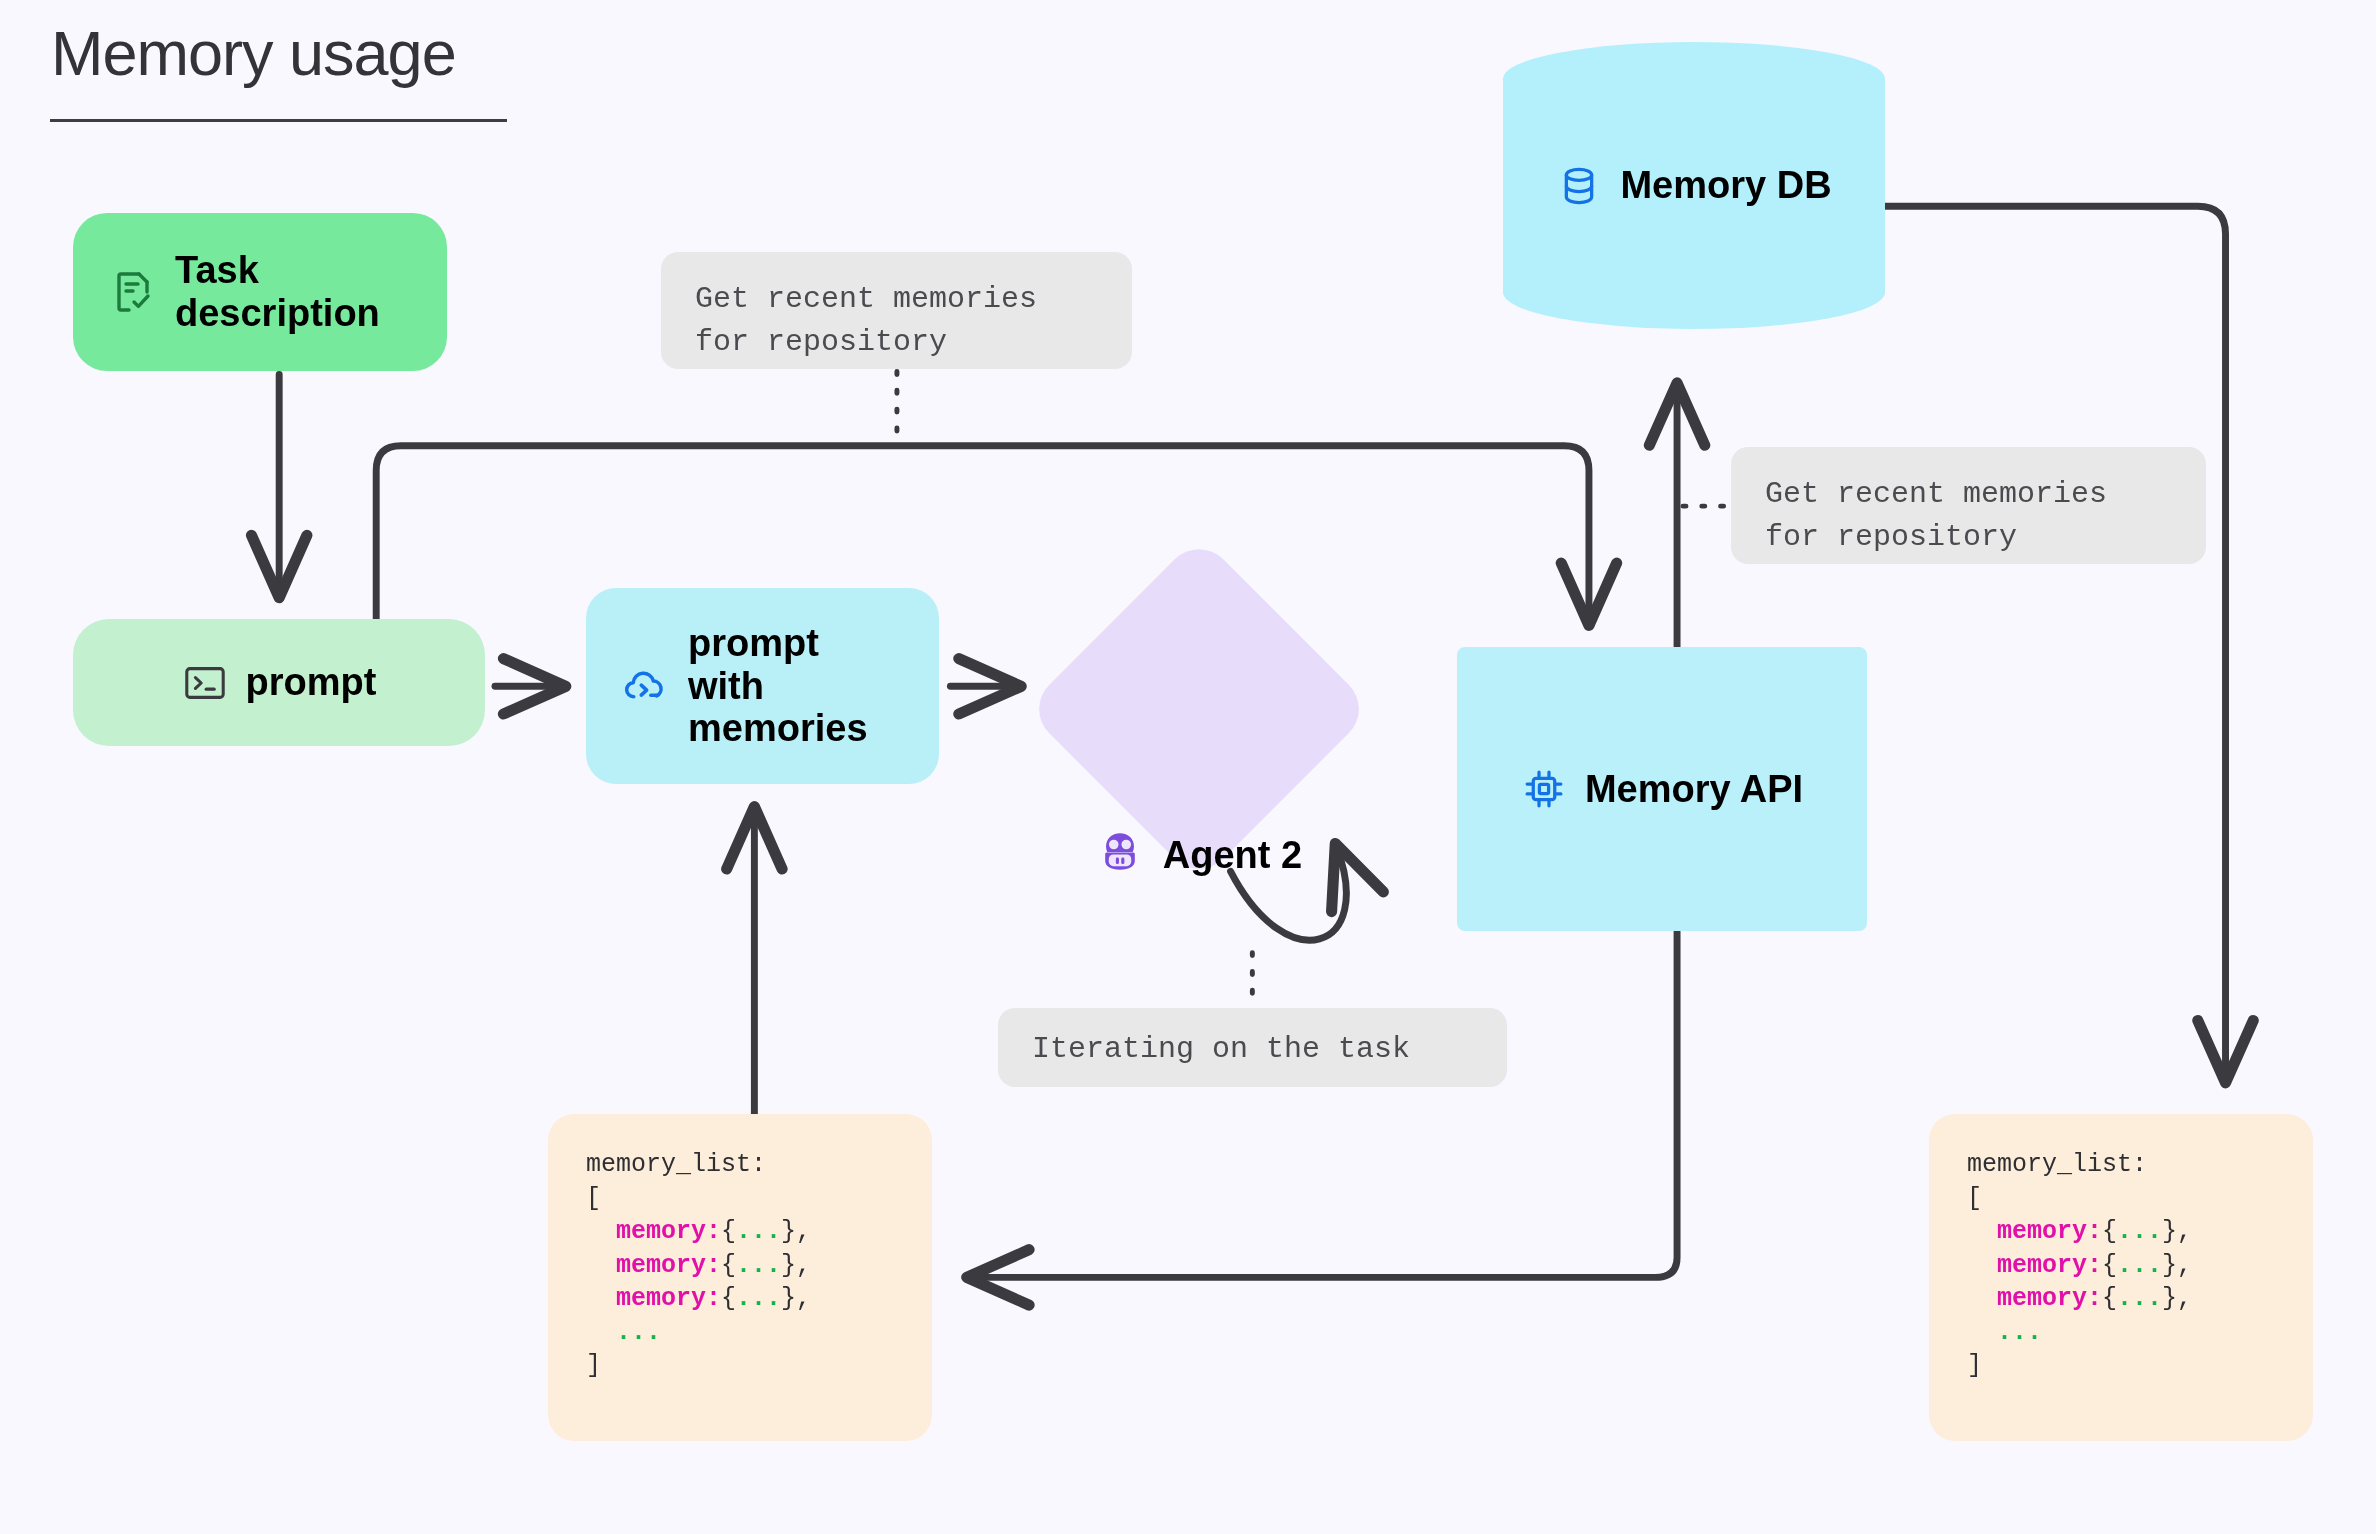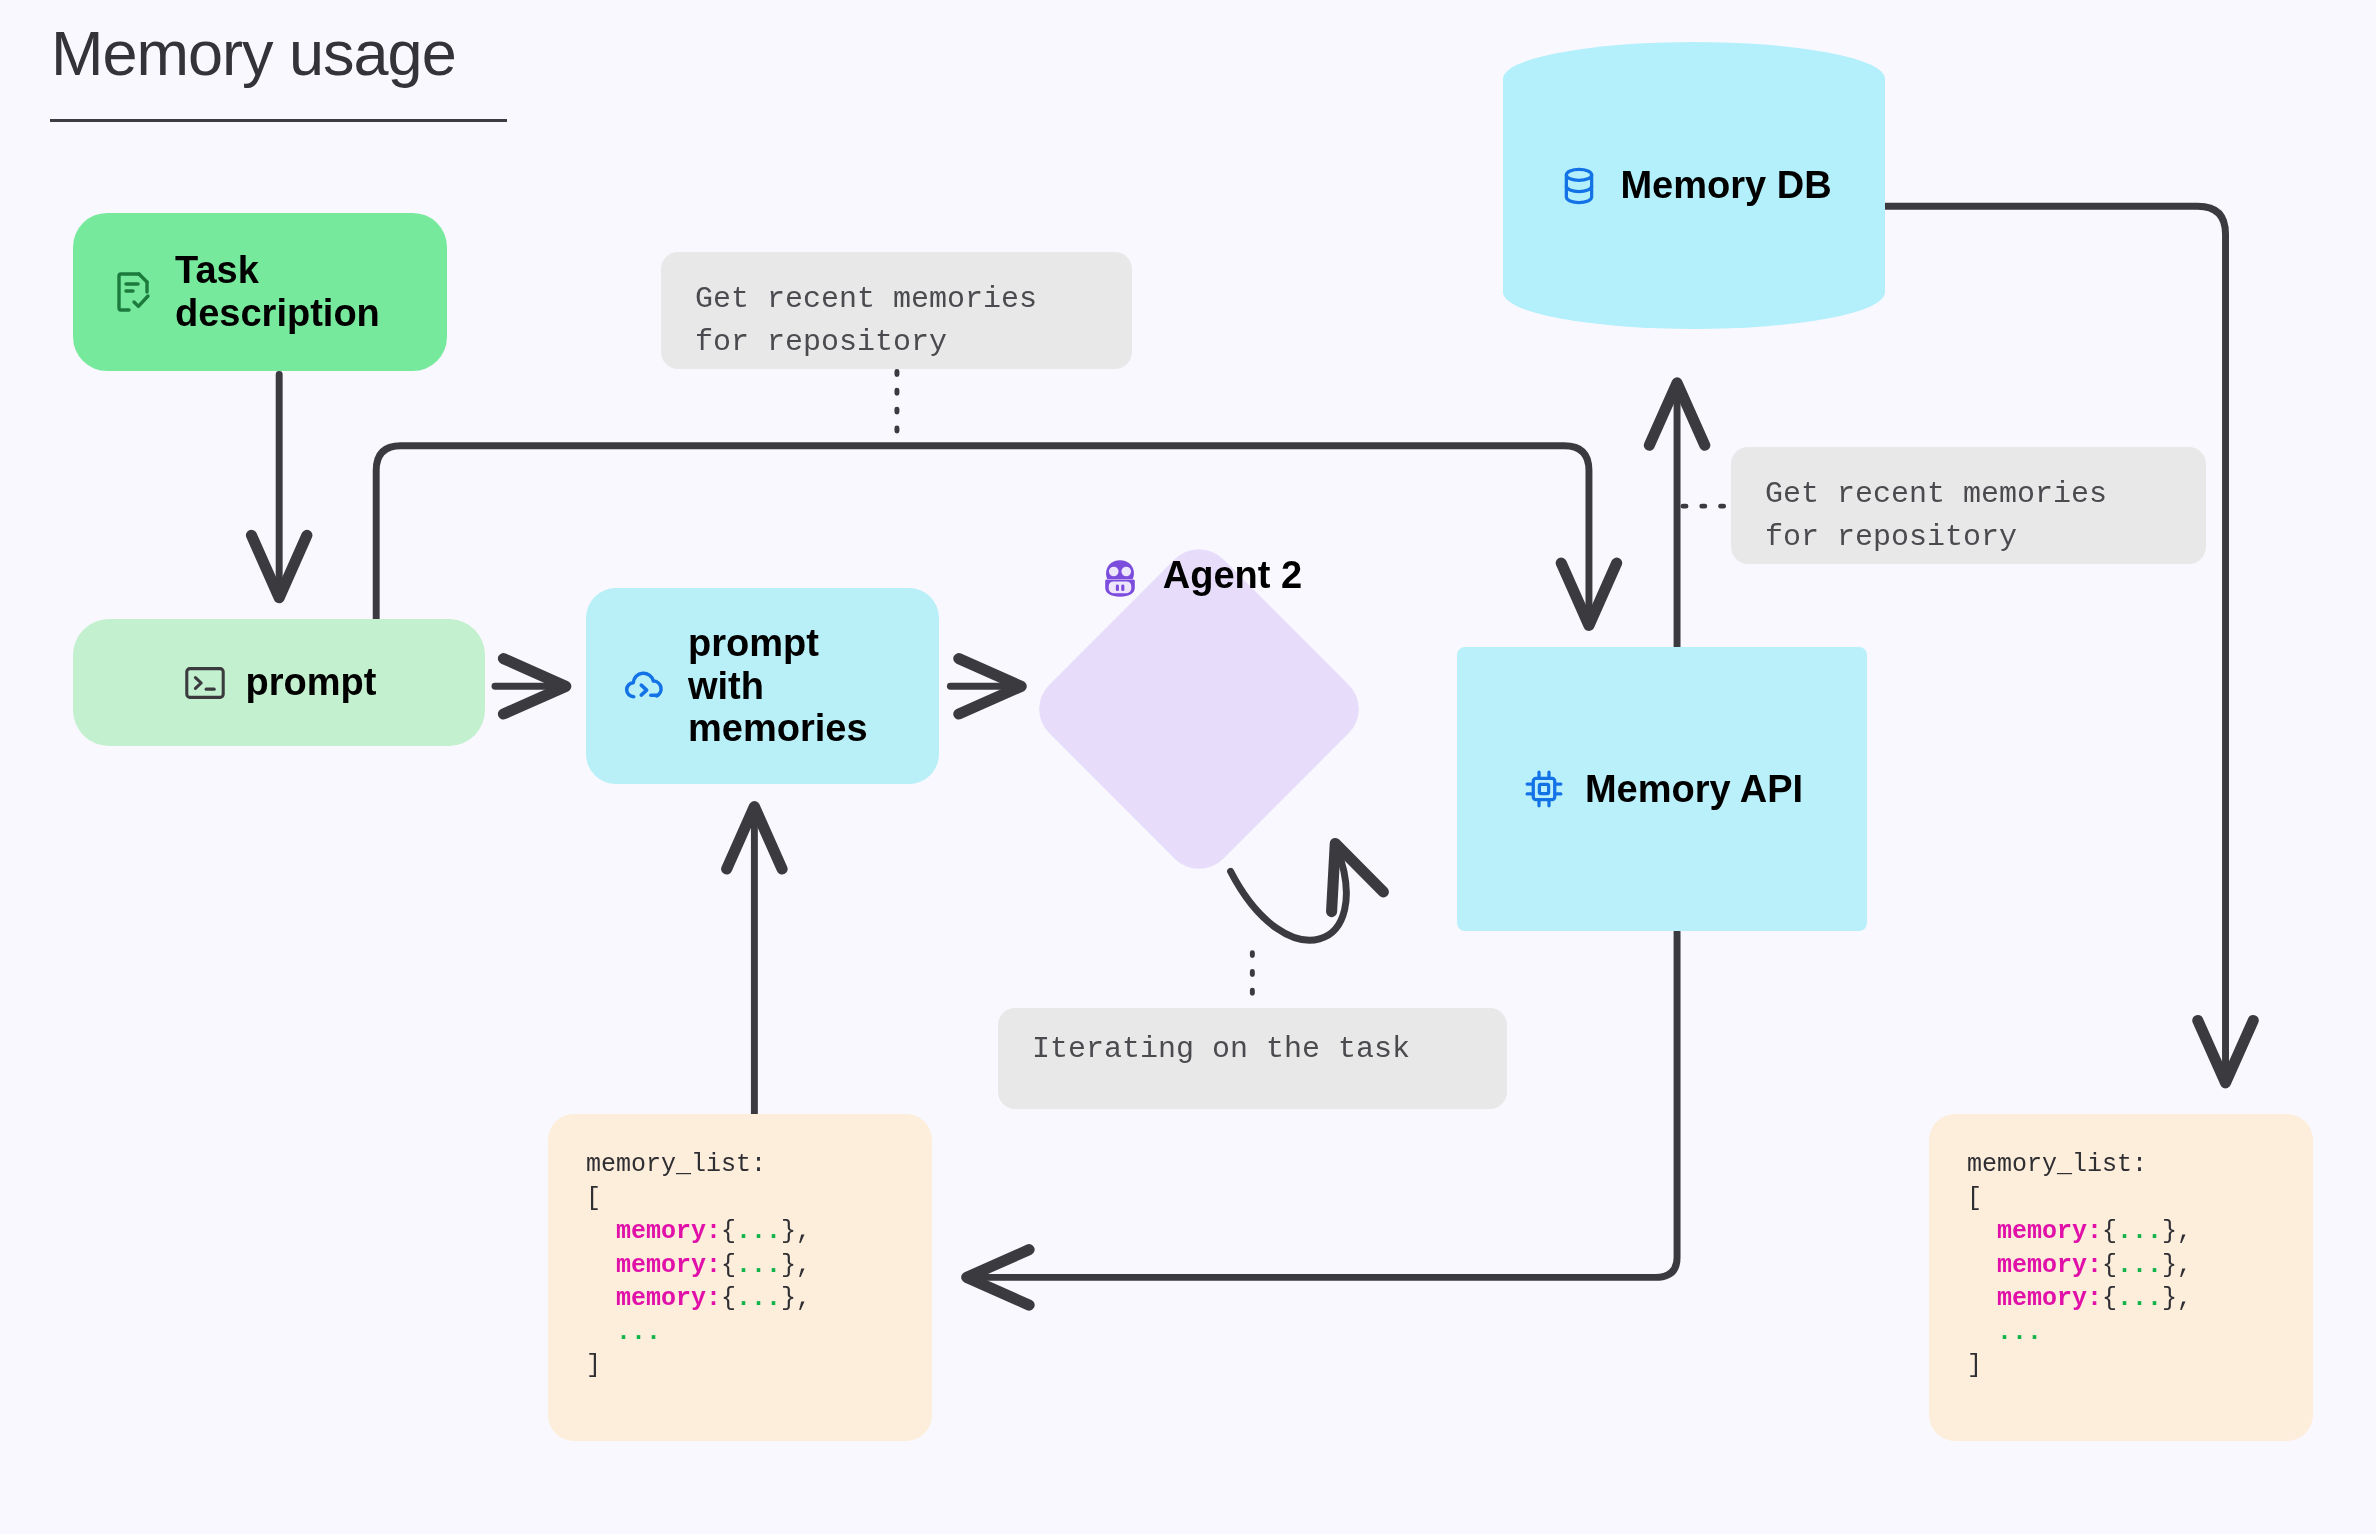--- a/index.html
+++ b/index.html
@@ -78,35 +78,35 @@
 
   
   #n-agent{
     left:1030px;top:540px;width:337px;height:337px;
   }
   #n-agent .dia{
     position:absolute;left:50%;top:50%;width:246px;height:246px;margin-left:-123px;margin-top:-123px;
     background:#e7ddfb;border-radius:34px;transform:rotate(45deg);
   }
   #n-agent .inner{
-    position:absolute;left:0;top:14px;width:337px;height:337px;
-    display:flex;align-items:flex-start;justify-content:center;
+    position:absolute;left:0;top:0;width:337px;height:337px;
+    display:flex;align-items:flex-end;justify-content:center;
   }
   #n-agent .lbl{white-space:nowrap;}
 
   
   .note{
     position:absolute;background:#e8e8e8;
     font-family:"Liberation Mono", monospace;
     font-size:30px;color:#4a4a4f;line-height:1.42;
     padding:26px 34px;box-sizing:border-box;white-space:pre-line;border-radius:17px;
   }
   #note-top{left:661px;top:252px;width:471px;height:117px;}
   #note-right{left:1731px;top:447px;width:475px;height:117px;}
-  #note-iter{left:998px;top:1008px;width:509px;height:101px;padding:20px 34px;}
+  #note-iter{left:998px;top:1008px;width:509px;height:79px;padding:20px 34px;}
 
   
   .code{
     position:absolute;background:#fdeedb;border-radius:26px;
     font-family:"Liberation Mono", monospace;
     font-size:25px;line-height:1.34;color:#2e2e33;
     padding:34px 38px;box-sizing:border-box;
   }
   #code-left{left:548px;top:1114px;width:384px;height:327px;}
   #code-right{left:1929px;top:1114px;width:384px;height:327px;}

